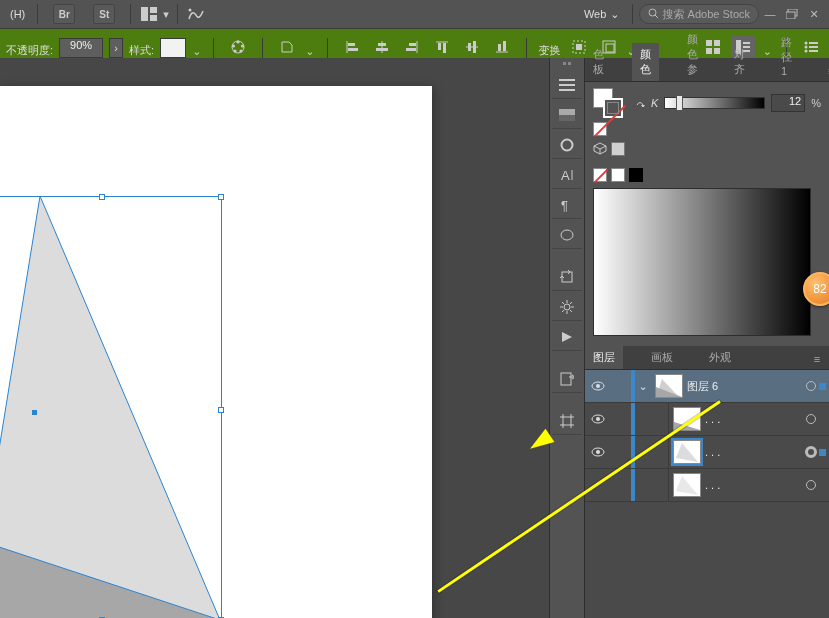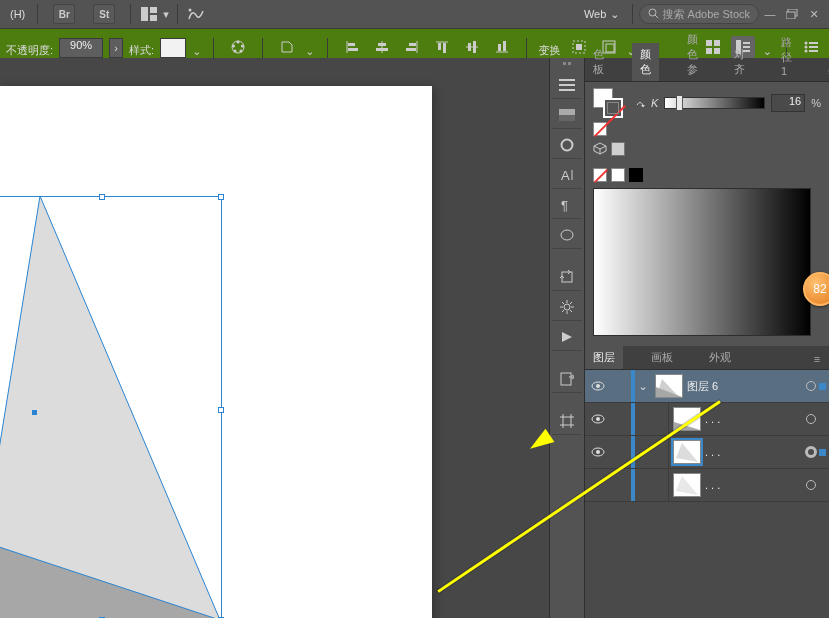--- a/index.html
+++ b/index.html
@@ -434,21 +434,21 @@
         </div>
         <svg width="10" height="8">
             <path d="M2 6 Q5 1 8 6" fill="none" stroke="#ccc"></path>
             <polygon points="6,6 10,6 8,9" fill="#ccc"></polygon>
           </svg>
         <div class="slider-k" style="display:flex; align-items:center; gap:6px; flex:1">
           <span class="lbl">K</span>
           <div class="slider">
               <div class="thumb"></div>
             </div>
-          <span class="k-val">16</span>
+          <span class="k-val">12</span>
           <span>%</span>
         </div>
       </div>
       <div class="cp-row" style="margin-top:4px; gap:4px">
         <span class="mini-sw gnone"></span>
       </div>
       <div class="cp-row" style="margin-top:6px; gap:4px">
         <svg width="14" height="14">
             <path d="M7 1 L13 4 L7 7 L1 4 Z M1 4 v5 l6 3 v-5 M13 4 v5 l-6 3" fill="none" stroke="#ccc"></path>
           </svg>

